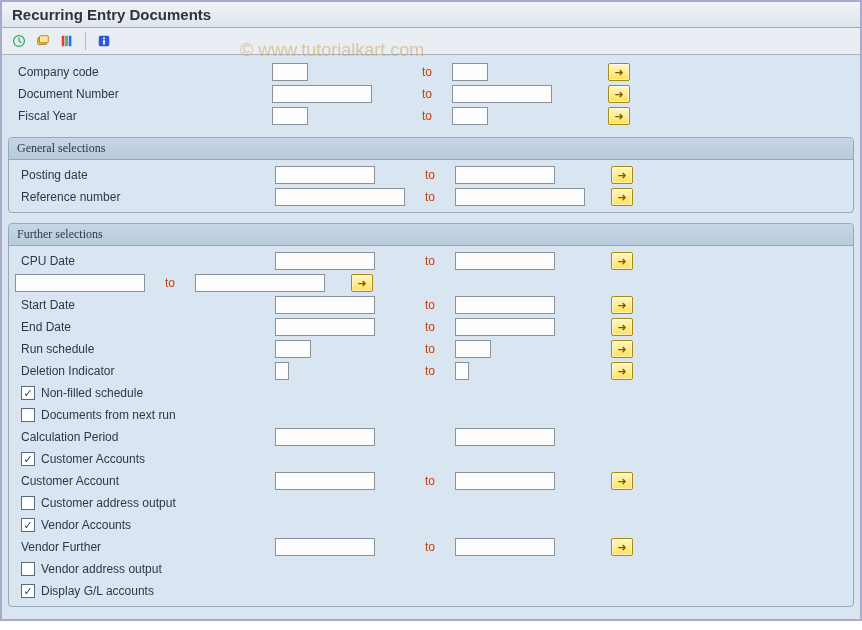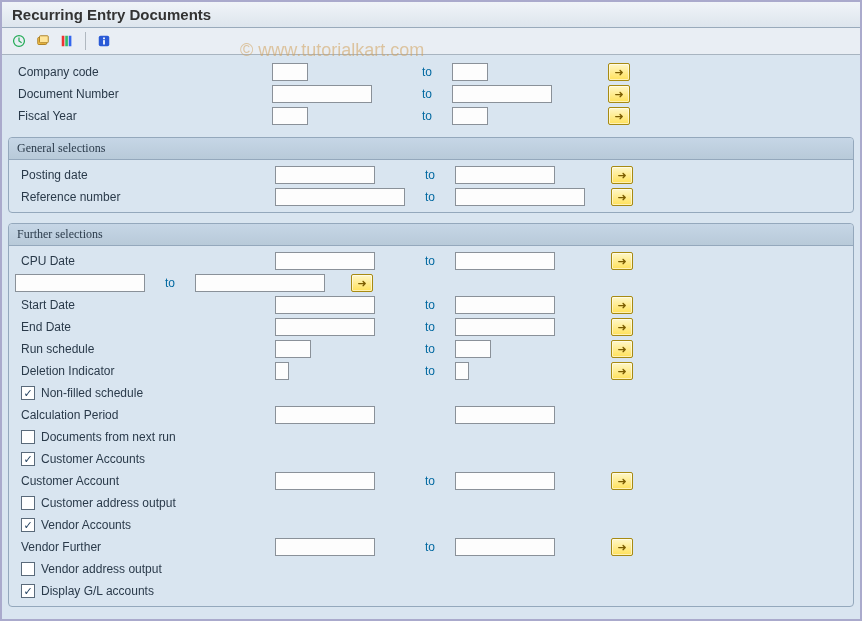--- a/index.html
+++ b/index.html
@@ -58,21 +58,21 @@
     padding-left: 6px;
     color: #2a3a4a;
     display: flex;
     align-items: center;
     gap: 4px;
   }
   .label .int-lbl { 
     
   }
   .field-from { width: 150px; }
-  .field-to-lbl { width: 30px; text-align: left; color: #0369a1; }
+  .field-to-lbl { width: 30px; text-align: left; color: #c2410c; }
   .field-to { width: 150px; }
   .field-btn { width: 30px; display:flex; justify-content:flex-start; padding-left:6px; }
   input[type="text"] {
     border: 1px solid #8a9199;
     background: #fdfdfd;
     height: 18px;
     padding: 0 3px;
     font-size: 12px;
   }
   .w-short  { width: 36px; }
@@ -337,37 +337,37 @@
 
         <div class="row">
           <div class="label">
             <span class="chk checked"></span>
             <span class="int-lbl">Non-filled schedule</span>
           </div>
         </div>
 
         <div class="row">
           <div class="label">
-                <span class="int-lbl">Calculation Period</span>
-              </div>
-          <div class="field-from"><input type="text" class="w-med" style=""></div>
-          <div class="field-to-lbl"></div>
-          <div class="field-to"><input type="text" class="w-med" style=""></div>
-          <div class="field-btn"></div>
-        </div>
-
-        <div class="row">
-          <div class="label">
             <span class="chk"></span>
             <span class="int-lbl">Documents from next run</span>
           </div>
         </div>
 
         <div class="row">
           <div class="label">
+                <span class="int-lbl">Calculation Period</span>
+              </div>
+          <div class="field-from"><input type="text" class="w-med" style=""></div>
+          <div class="field-to-lbl"></div>
+          <div class="field-to"><input type="text" class="w-med" style=""></div>
+          <div class="field-btn"></div>
+        </div>
+
+        <div class="row">
+          <div class="label">
             <span class="chk checked"></span>
             <span class="int-lbl">Customer Accounts</span>
           </div>
         </div>
 
         <div class="row">
           <div class="label">
                 <span class="int-lbl">Customer Account</span>
               </div>
           <div class="field-from"><input type="text" class="w-med" style=""></div>

